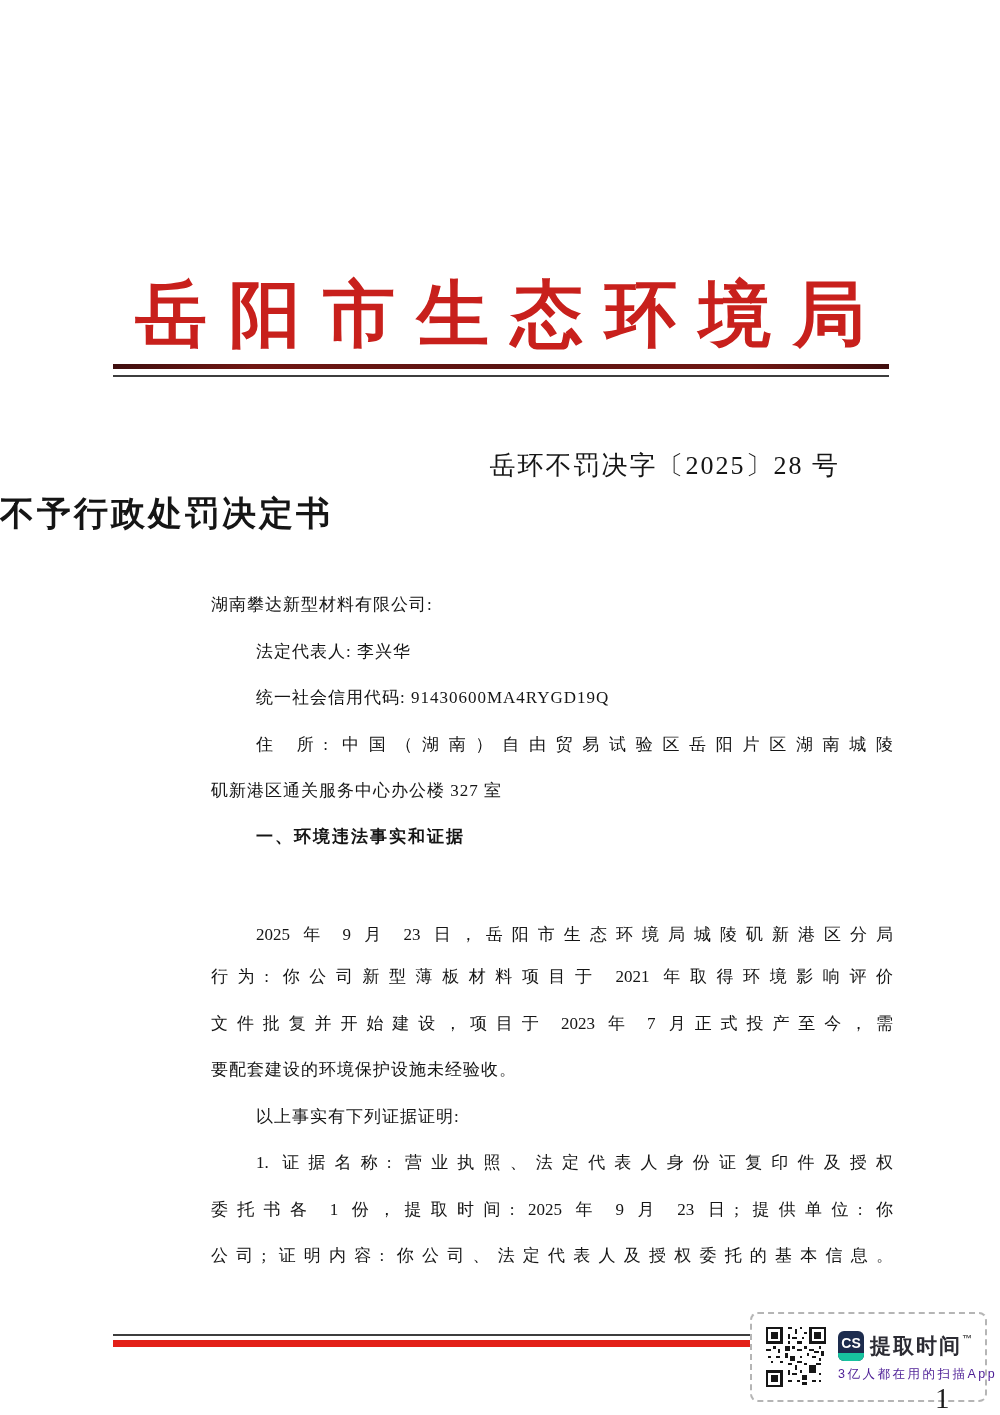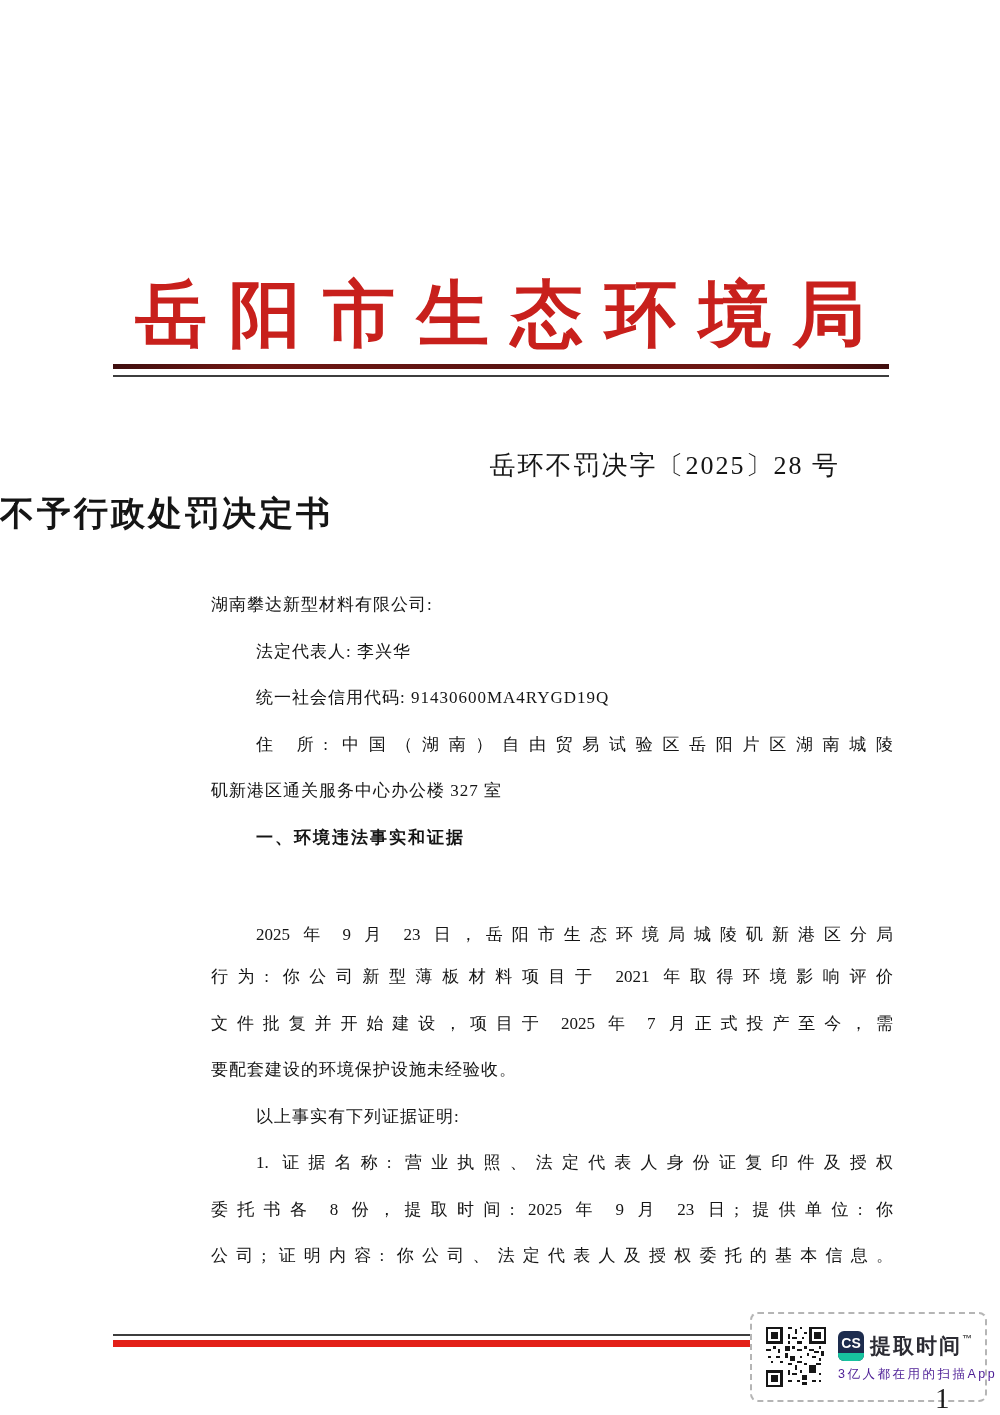--- a/index.html
+++ b/index.html
@@ -74,21 +74,21 @@
   }
   .l.just {
     white-space: normal;
     text-align: justify;
     text-align-last: justify;
     letter-spacing: 0;
     overflow: hidden;
   }
   .l.ind { padding-left: 45px; width: 637px; }
   .l.heading {
-    font-family: Liberation Serif, serif;
+    font-family: Liberation Mono, monospace;
     font-weight: bold;
     letter-spacing: 2px;
   }
 
   
   .rule-thin-bottom {
     position: absolute;
     left: 113px; top: 1334px;
     width: 776px; height: 2px;
     background: #3d3d3d;
@@ -189,25 +189,25 @@
   <div class="doc-title">不予行政处罚决定书</div>
 
   <div class="l" style="top:582px">湖南攀达新型材料有限公司:</div>
   <div class="l ind" style="top:629px">法定代表人: 李兴华</div>
   <div class="l ind" style="top:675px">统一社会信用代码: 91430600MA4RYGD19Q</div>
   <div class="l ind just" style="top:722px">住  所: 中国（湖南）自由贸易试验区岳阳片区湖南城陵</div>
   <div class="l" style="top:768px">矶新港区通关服务中心办公楼 327 室</div>
   <div class="l ind heading" style="top:815px">一、环境违法事实和证据</div>
   <div class="l ind just" style="top:912px">2025 年 9 月 23 日，岳阳市生态环境局城陵矶新港区分局</div>
   <div class="l just" style="top:954px">行为: 你公司新型薄板材料项目于 2021 年取得环境影响评价</div>
-  <div class="l just" style="top:1001px">文件批复并开始建设，项目于 2025 年 7 月正式投产至今，需</div>
+  <div class="l just" style="top:1001px">文件批复并开始建设，项目于 2023 年 7 月正式投产至今，需</div>
   <div class="l" style="top:1047px">要配套建设的环境保护设施未经验收。</div>
   <div class="l ind" style="top:1094px">以上事实有下列证据证明:</div>
   <div class="l ind just" style="top:1140px">1. 证据名称: 营业执照、法定代表人身份证复印件及授权</div>
-  <div class="l just" style="top:1187px">委托书各 8 份，提取时间: 2025 年 9 月 23 日; 提供单位: 你</div>
+  <div class="l just" style="top:1187px">委托书各 1 份，提取时间: 2025 年 9 月 23 日; 提供单位: 你</div>
   <div class="l just" style="top:1233px">公司; 证明内容: 你公司、法定代表人及授权委托的基本信息。</div>
 
   <div class="rule-thin-bottom"></div>
   <div class="rule-thick-bottom"></div>
 
   <div class="scanbox">
     <svg class="qr" viewBox="0 0 25 25" shape-rendering="crispEdges" aria-hidden="true">
       <rect x="0" y="0" width="25" height="25" fill="#ffffff"></rect>
       <g fill="#161616">
         <rect x="0" y="0" width="7" height="7"></rect>

